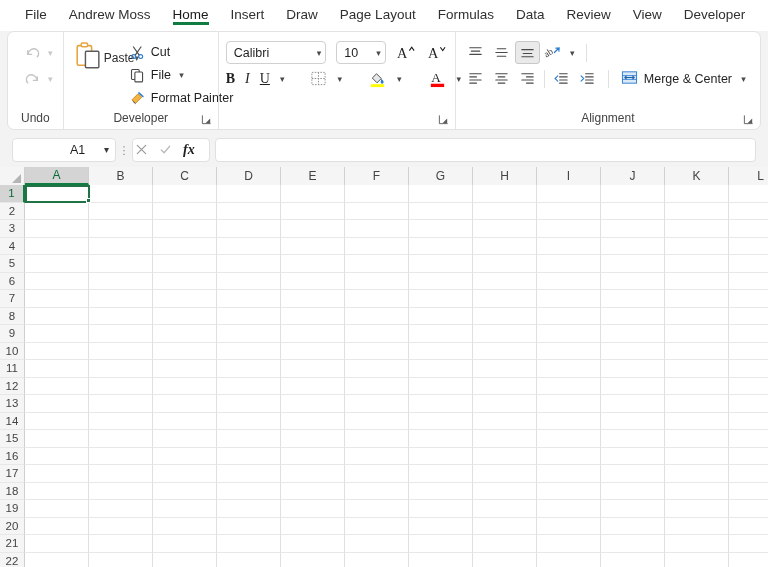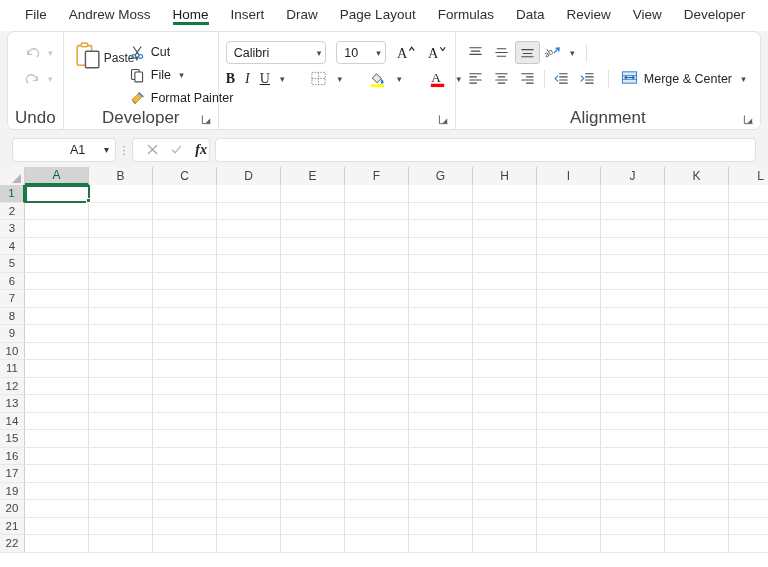--- a/index.html
+++ b/index.html
@@ -69,21 +69,21 @@
   }
   .group + .group { border-left: 1px solid #e4e4e4; }
   .group-body {
     flex: 1;
     display: flex;
     align-items: flex-start;
     padding: 3px 7px 0 7px;
   }
   .group-label {
     text-align: center;
-    font-size: 17px;
+    font-size: 12px;
     color: #444444;
     padding-bottom: 4px;
     position: relative;
     height: 18px;
     line-height: 14px;
   }
   .dialog-launcher {
     position: absolute;
     right: 6px; bottom: 4px;
     width: 11px; height: 11px;
@@ -195,21 +195,21 @@
     display: flex; align-items: center;
     height: 24px;
     background: #ffffff;
     border: 1px solid #e0e0e0;
     border-radius: 4px;
     padding: 0 2px;
     gap: 0px;
   }
   .fx-btn {
     width: 24px; height: 21px;
-    display:flex; align-items:center; justify-content:flex-end;
+    display:flex; align-items:center; justify-content:flex-start;
     color: #9a9a9a; font-size: 14px;
   }
   .fx-btn.fxi {
     color: #1f1f1f;
     font-family: "Liberation Serif", serif;
     font-style: italic; font-weight: bold;
     font-size: 14px;
   }
   .fin {
     flex: 1; height: 24px;
@@ -888,20 +888,37 @@
           <div class="cell"></div>
           <div class="cell"></div>
           <div class="cell"></div>
           <div class="cell"></div>
           <div class="cell"></div>
           <div class="cell"></div>
           <div class="cell"></div>
         </div>
       </div>
       <div class="body-row">
+        <div class="rowhead">18</div>
+        <div class="cells">
+          <div class="cell"></div>
+          <div class="cell"></div>
+          <div class="cell"></div>
+          <div class="cell"></div>
+          <div class="cell"></div>
+          <div class="cell"></div>
+          <div class="cell"></div>
+          <div class="cell"></div>
+          <div class="cell"></div>
+          <div class="cell"></div>
+          <div class="cell"></div>
+          <div class="cell"></div>
+        </div>
+      </div>
+      <div class="body-row">
         <div class="rowhead">19</div>
         <div class="cells">
           <div class="cell"></div>
           <div class="cell"></div>
           <div class="cell"></div>
           <div class="cell"></div>
           <div class="cell"></div>
           <div class="cell"></div>
           <div class="cell"></div>
           <div class="cell"></div>

